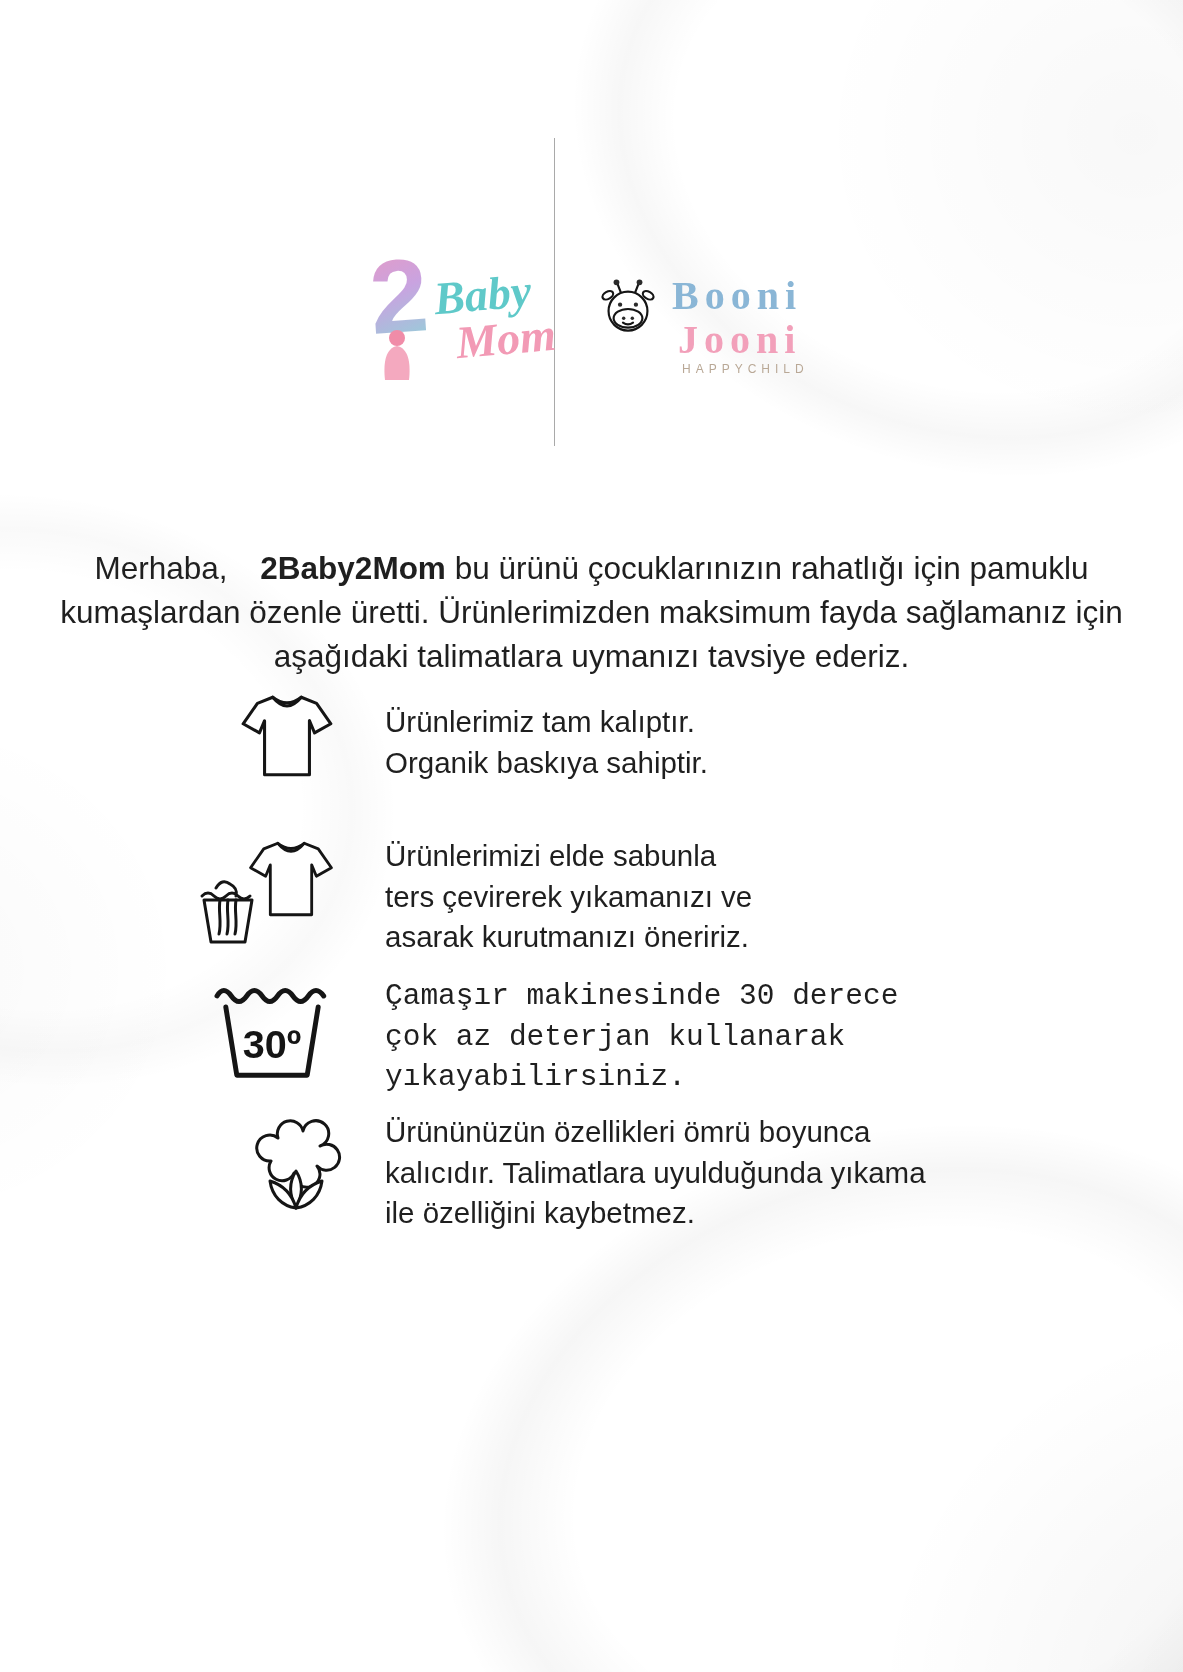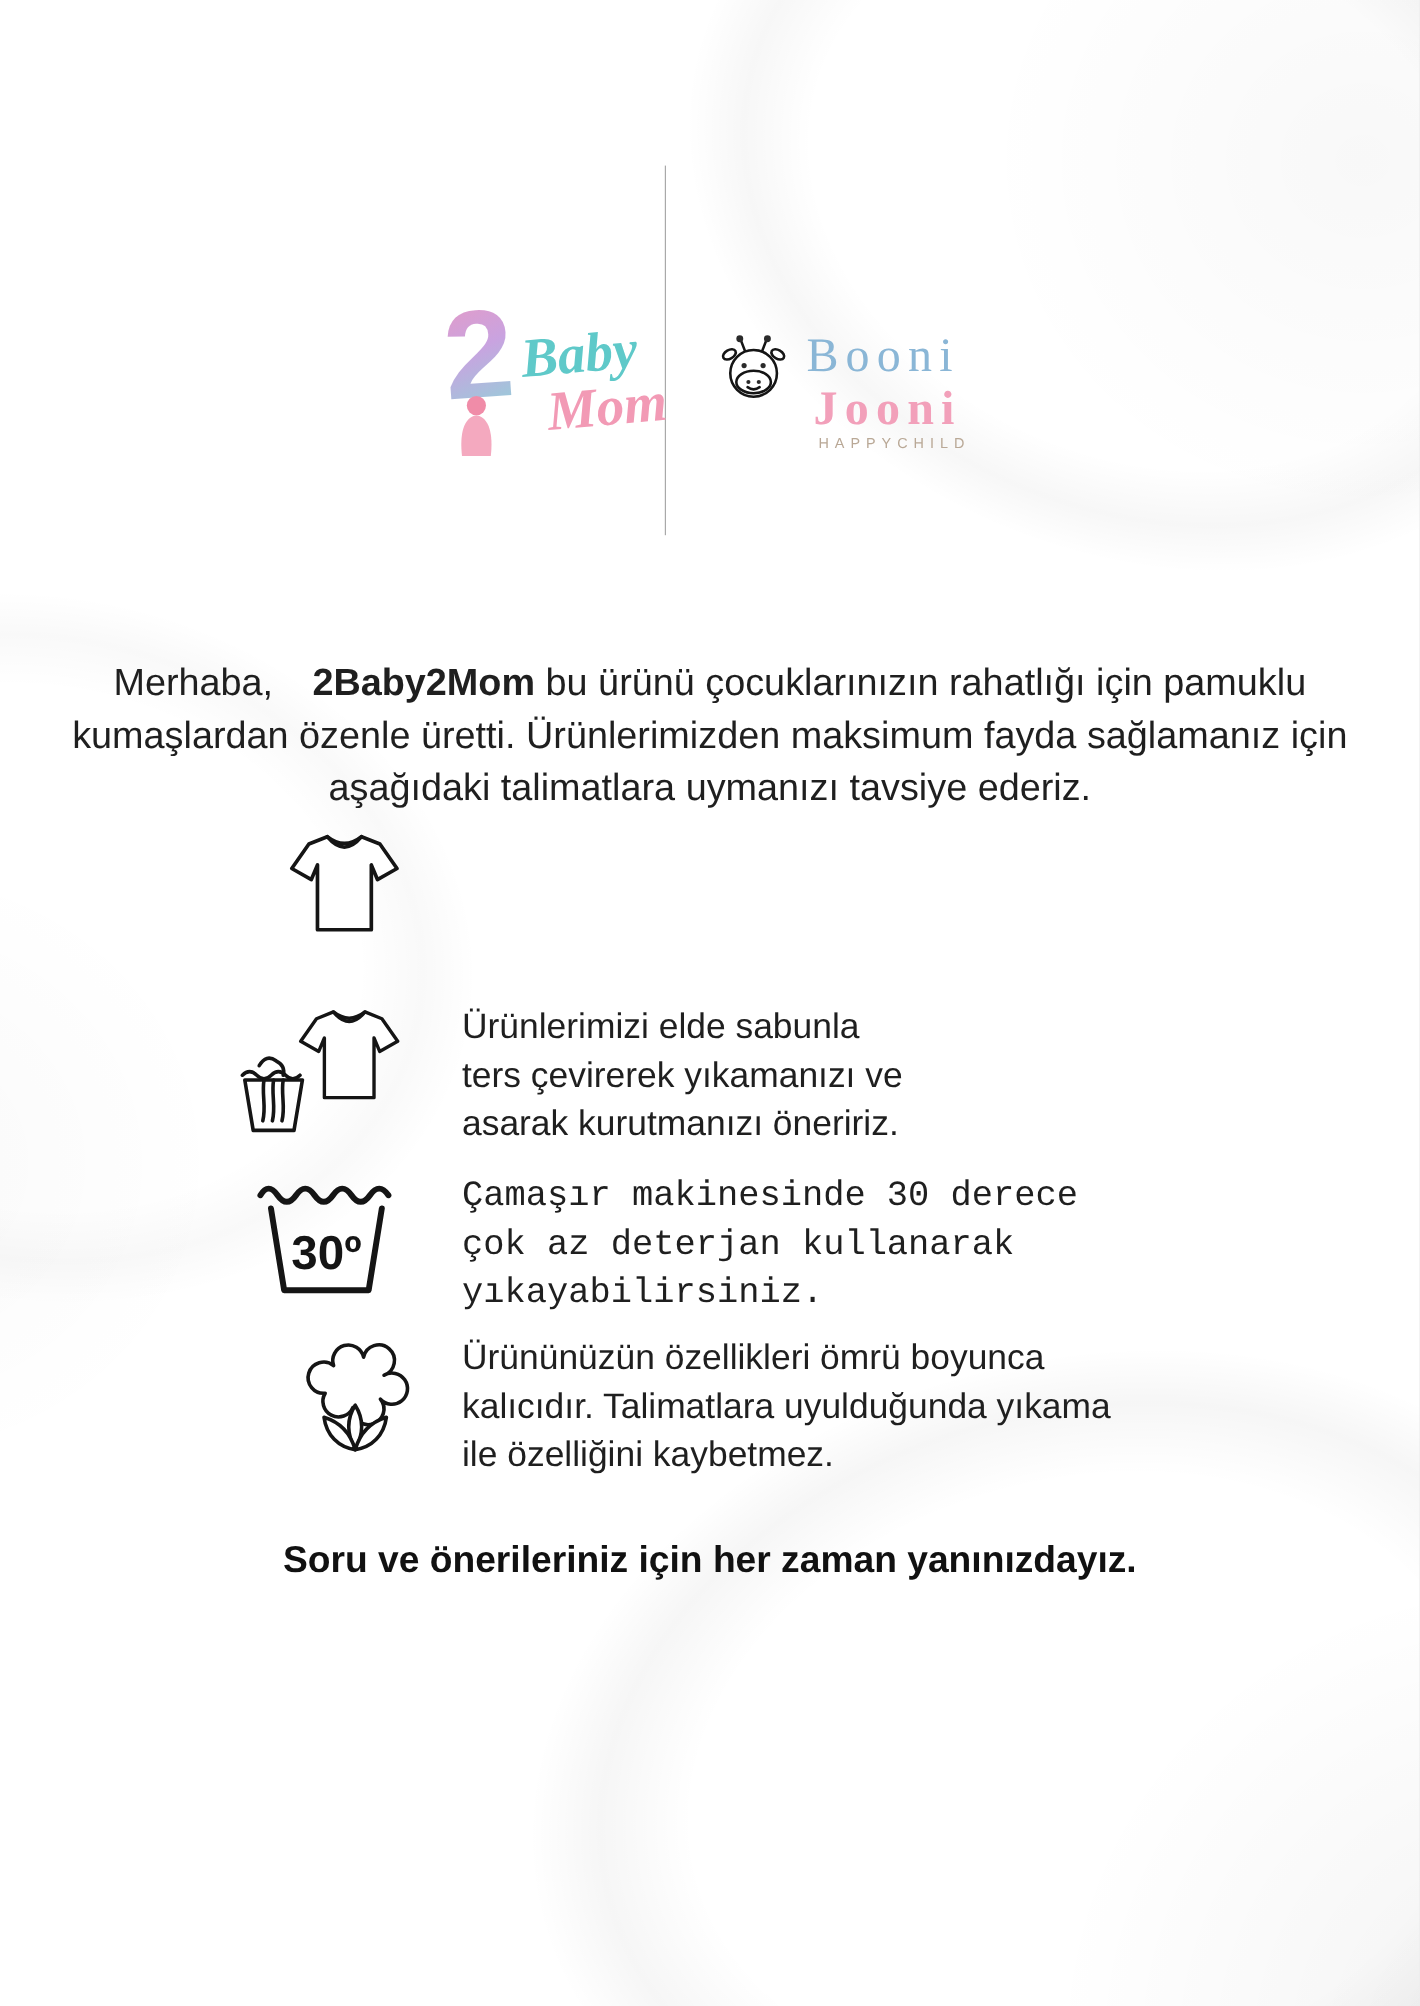--- a/index.html
+++ b/index.html
@@ -47,21 +47,21 @@
     position:absolute; left:104px; top:60px;
     font-family:"Liberation Serif", serif; font-style:italic; font-weight:bold;
     font-size:46px; color:#f29ab5; transform:rotate(-5deg);
   }
   .logo-left .mom-figure { position:absolute; left:24px; top:76px; width:42px; height:56px; }
 
   .logo-right { position:absolute; left:590px; top:258px; width:330px; height:130px; }
   .logo-right .giraffe { position:absolute; left:2px; top:4px; width:72px; height:104px; }
   .logo-right .word-booni {
     position:absolute; left:82px; top:14px;
-    font-family:"Liberation Serif", serif; font-weight:normal;
+    font-family:"Liberation Serif", serif; font-weight:bold;
     font-size:40px; letter-spacing:6px; color:#8ab6d6;
   }
   .logo-right .word-jooni {
     position:absolute; left:88px; top:58px;
     font-family:"Liberation Serif", serif; font-weight:bold;
     font-size:40px; letter-spacing:6px; color:#f2a0ba;
   }
   .logo-right .tagline {
     position:absolute; left:92px; top:104px;
     font-size:12px; letter-spacing:5px; color:#b9a896;text-align:right;
@@ -149,20 +149,22 @@
   </div>
 
   <p class="intro"><span>Merhaba, </span><b>2Baby2Mom</b><span> bu ürünü çocuklarınızın rahatlığı için pamuklu kumaşlardan özenle üretti. Ürünlerimizden maksimum fayda sağlamanız için aşağıdaki talimatlara uymanızı tavsiye ederiz.</span></p>
 
   <span class="item-icon icon-1">
     <svg viewBox="0 0 100 100">
       <path d="M36,12 Q50,23 64,12 L79,18 L93,38 L77,47 L72,35 L72,88 L28,88 L28,35 L23,47 L7,38 L21,18 Z" class="stroke"></path>
       <path d="M36,12 Q50,29 64,12" class="strokeonly"></path>
     </svg>
   </span>
+  <div class="item-text txt-1">Ürünlerimiz tam kalıptır.
+Organik baskıya sahiptir.</div>
 
   <span class="item-icon icon-2">
     <svg viewBox="0 0 142 118">
       <g transform="translate(46,2) scale(0.94)">
         <path d="M36,12 Q50,23 64,12 L79,18 L93,38 L77,47 L72,35 L72,88 L28,88 L28,35 L23,47 L7,38 L21,18 Z" class="stroke"></path>
         <path d="M36,12 Q50,29 64,12" class="strokeonly"></path>
       </g>
       <path d="M4,66 Q10,60 16,66 T28,66 T40,66 T52,66" class="strokeonly"></path>
       <path d="M6,70 L13,112 L47,112 L54,70 Z" class="stroke"></path>
       <path d="M22,70 C20,82 24,92 21,104 M30,70 C28,82 32,92 29,104 M38,70 C36,82 40,92 37,104" class="strokeonly"></path>
@@ -189,15 +191,14 @@
       <path d="M25,50 A13,13 0 1 1 32,27 A13,13 0 1 1 57,20 A13,13 0 1 1 74,35 A13,13 0 1 1 71,55 A13,13 0 1 1 48,62 A13,13 0 1 1 25,50 Z" class="stroke"></path>
       <path d="M50,60 C43,71 43,84 50,97 C57,84 57,71 50,60 Z" class="stroke"></path>
       <path d="M50,97 C36,95 26,85 24,70 C37,74 46,83 50,97 Z" class="stroke"></path>
       <path d="M50,97 C64,95 74,85 76,70 C63,74 54,83 50,97 Z" class="stroke"></path>
     </svg>
   </span>
   <div class="item-text txt-4">Ürününüzün özellikleri ömrü boyunca
 kalıcıdır. Talimatlara uyulduğunda yıkama
 ile özelliğini kaybetmez.</div>
 
-  <div class="footer">Soru ve önerileriniz için her zaman yanınızdayız.</div>
 
 </div>
 
 </body></html>

